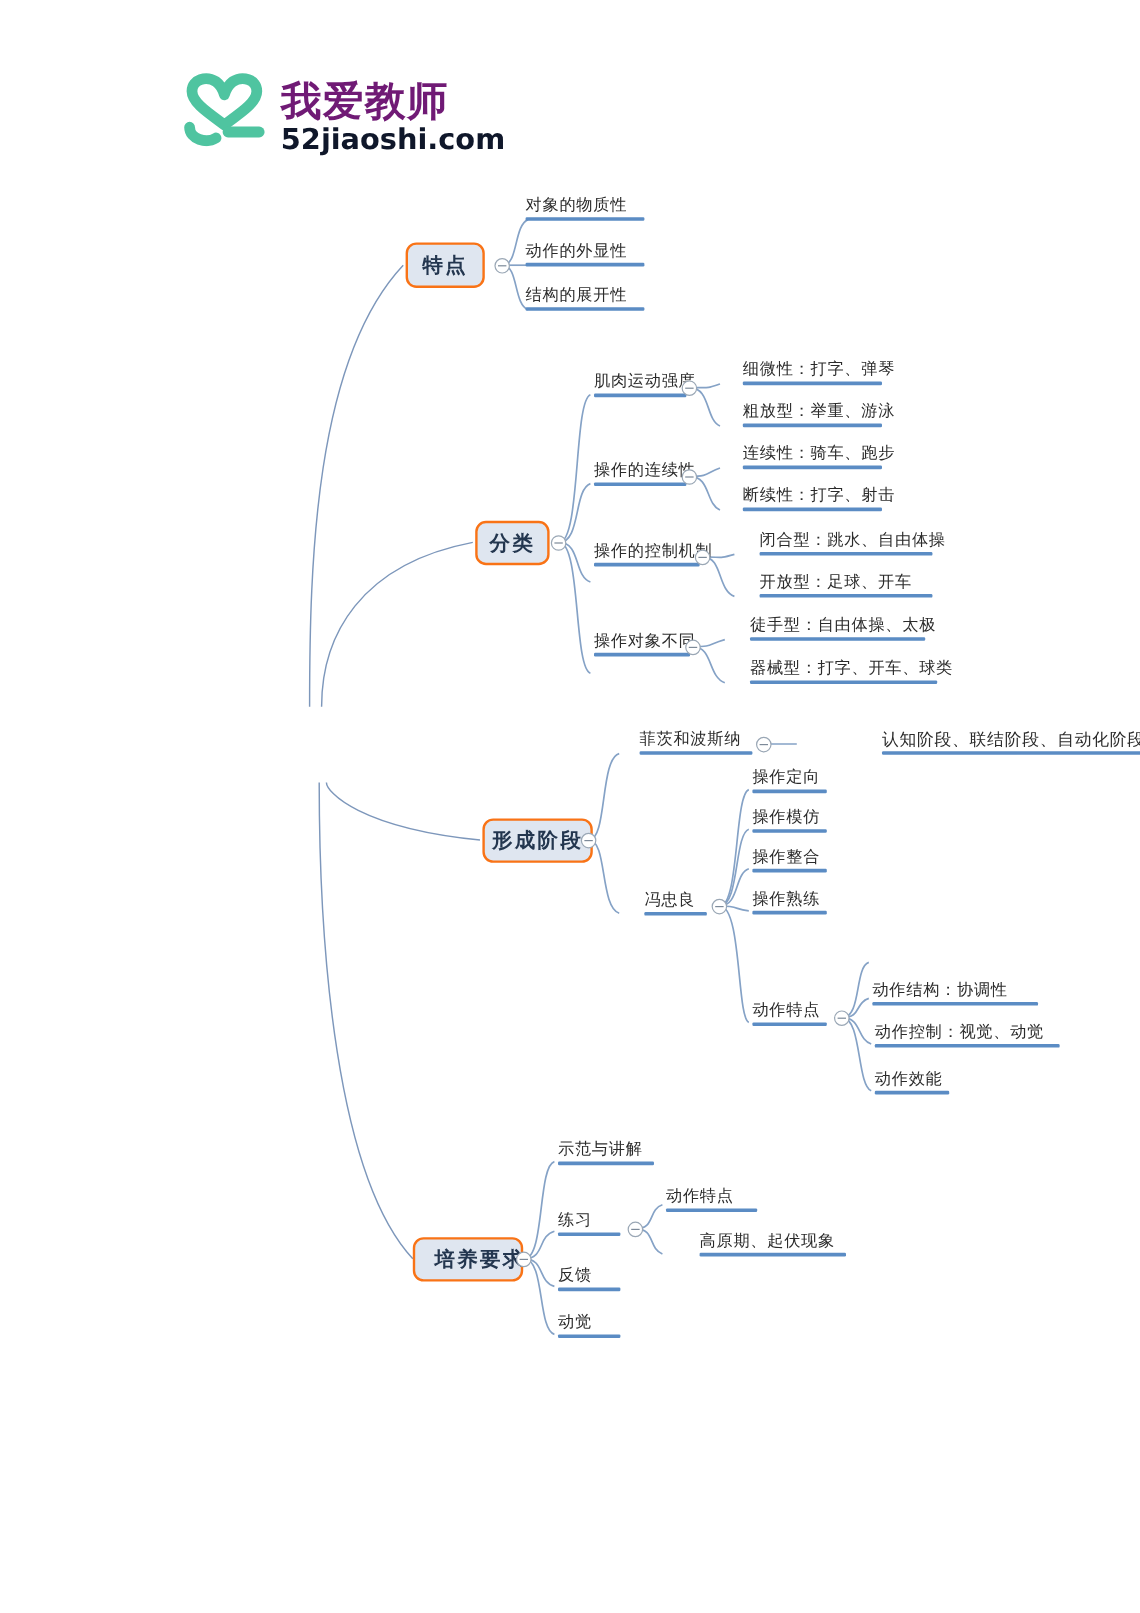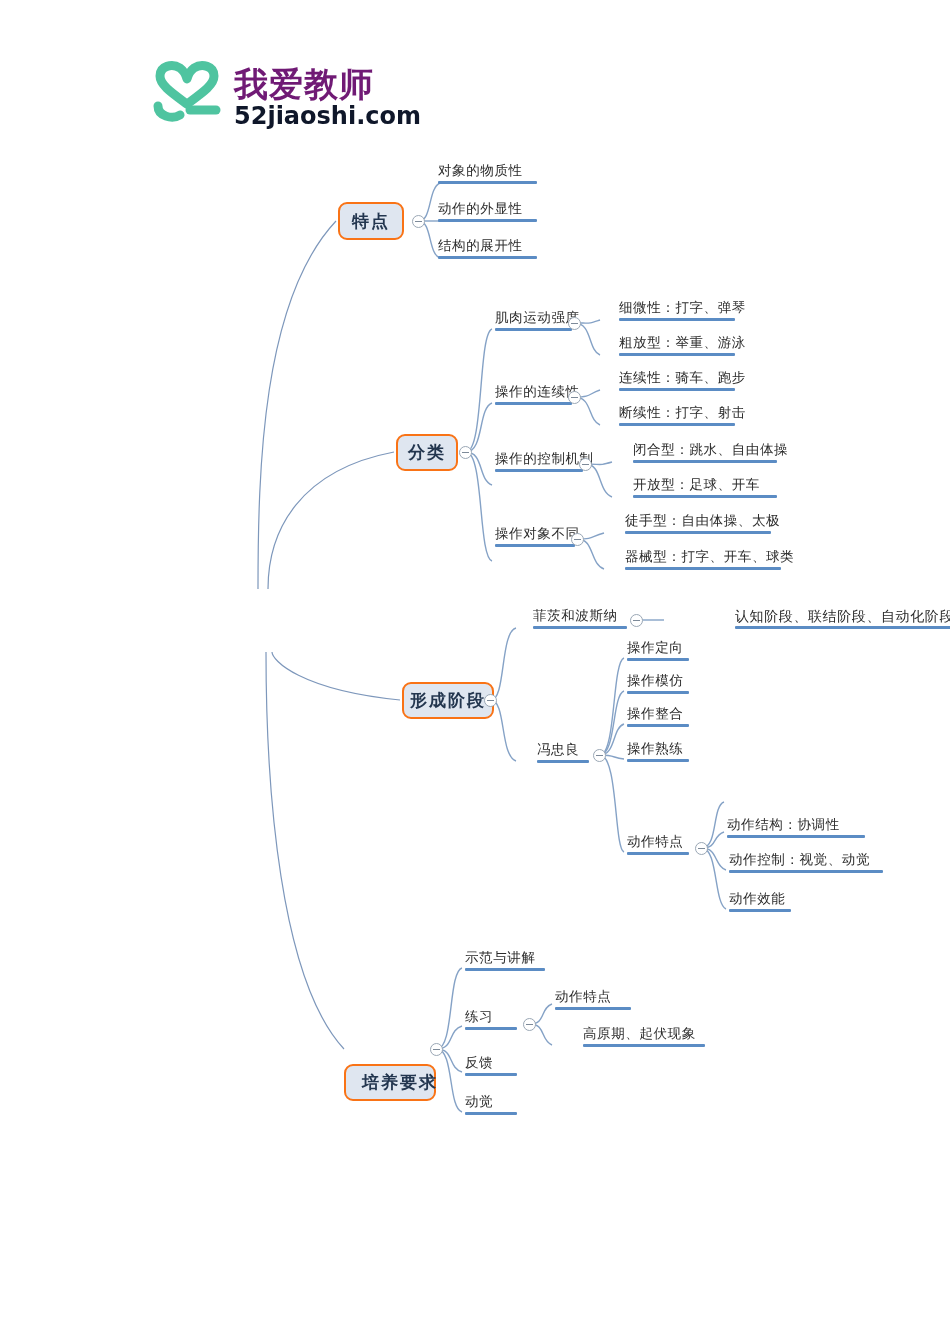--- a/index.html
+++ b/index.html
@@ -187,21 +187,21 @@
 
   <div class="box l1" style="left:338px;top:202px;width:66px;height:38px;">特点</div>
   <div class="knob" style="left:412px;top:215px;"></div>
 
   <div class="box l1" style="left:396px;top:434px;width:62px;height:37px;">分类</div>
   <div class="knob" style="left:459px;top:446px;"></div>
 
   <div class="box l1" style="left:402px;top:682px;width:92px;height:37px;">形成阶段</div>
   <div class="knob" style="left:484px;top:694px;"></div>
 
-  <div class="box l1" style="left:344px;top:1064px;width:92px;height:37px;padding-left:20px;">培养要求</div>
+  <div class="box l1" style="left:344px;top:1031px;width:92px;height:37px;padding-left:20px;">培养要求</div>
   <div class="knob" style="left:430px;top:1043px;"></div>
 
   <div class="leaf" style="left:435px;top:163px;width:105px;">
     <span>对象的物质性</span>
     <span class="u"></span>
   </div>
   <div class="leaf" style="left:435px;top:201px;width:105px;">
     <span>动作的外显性</span>
     <span class="u"></span>
   </div>

